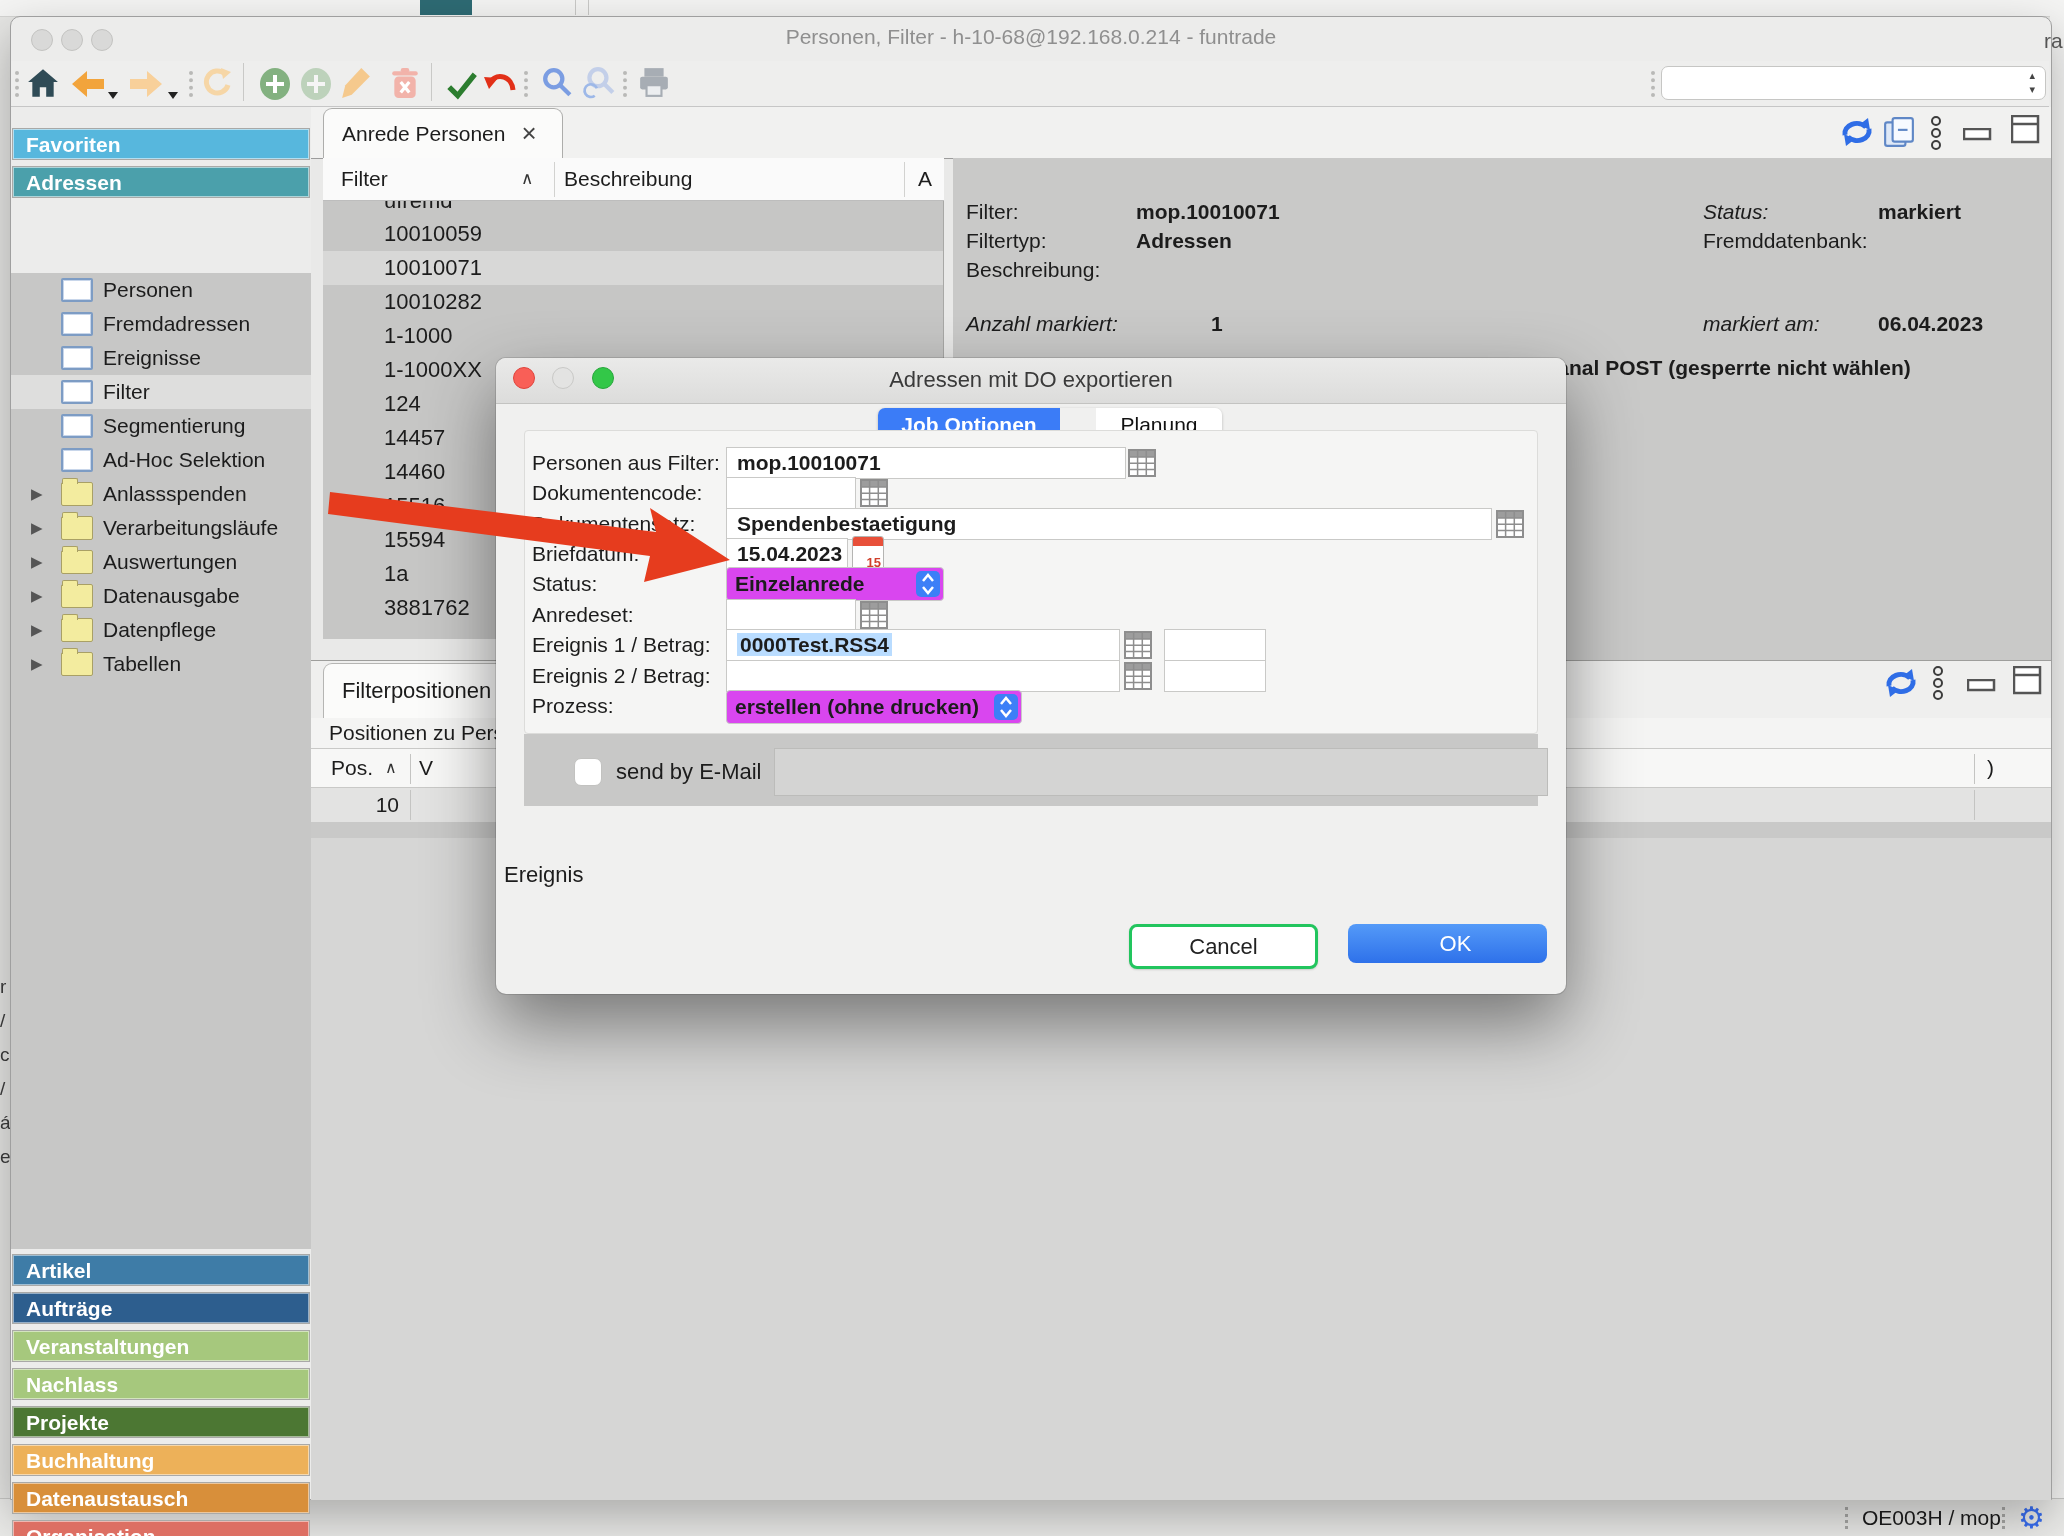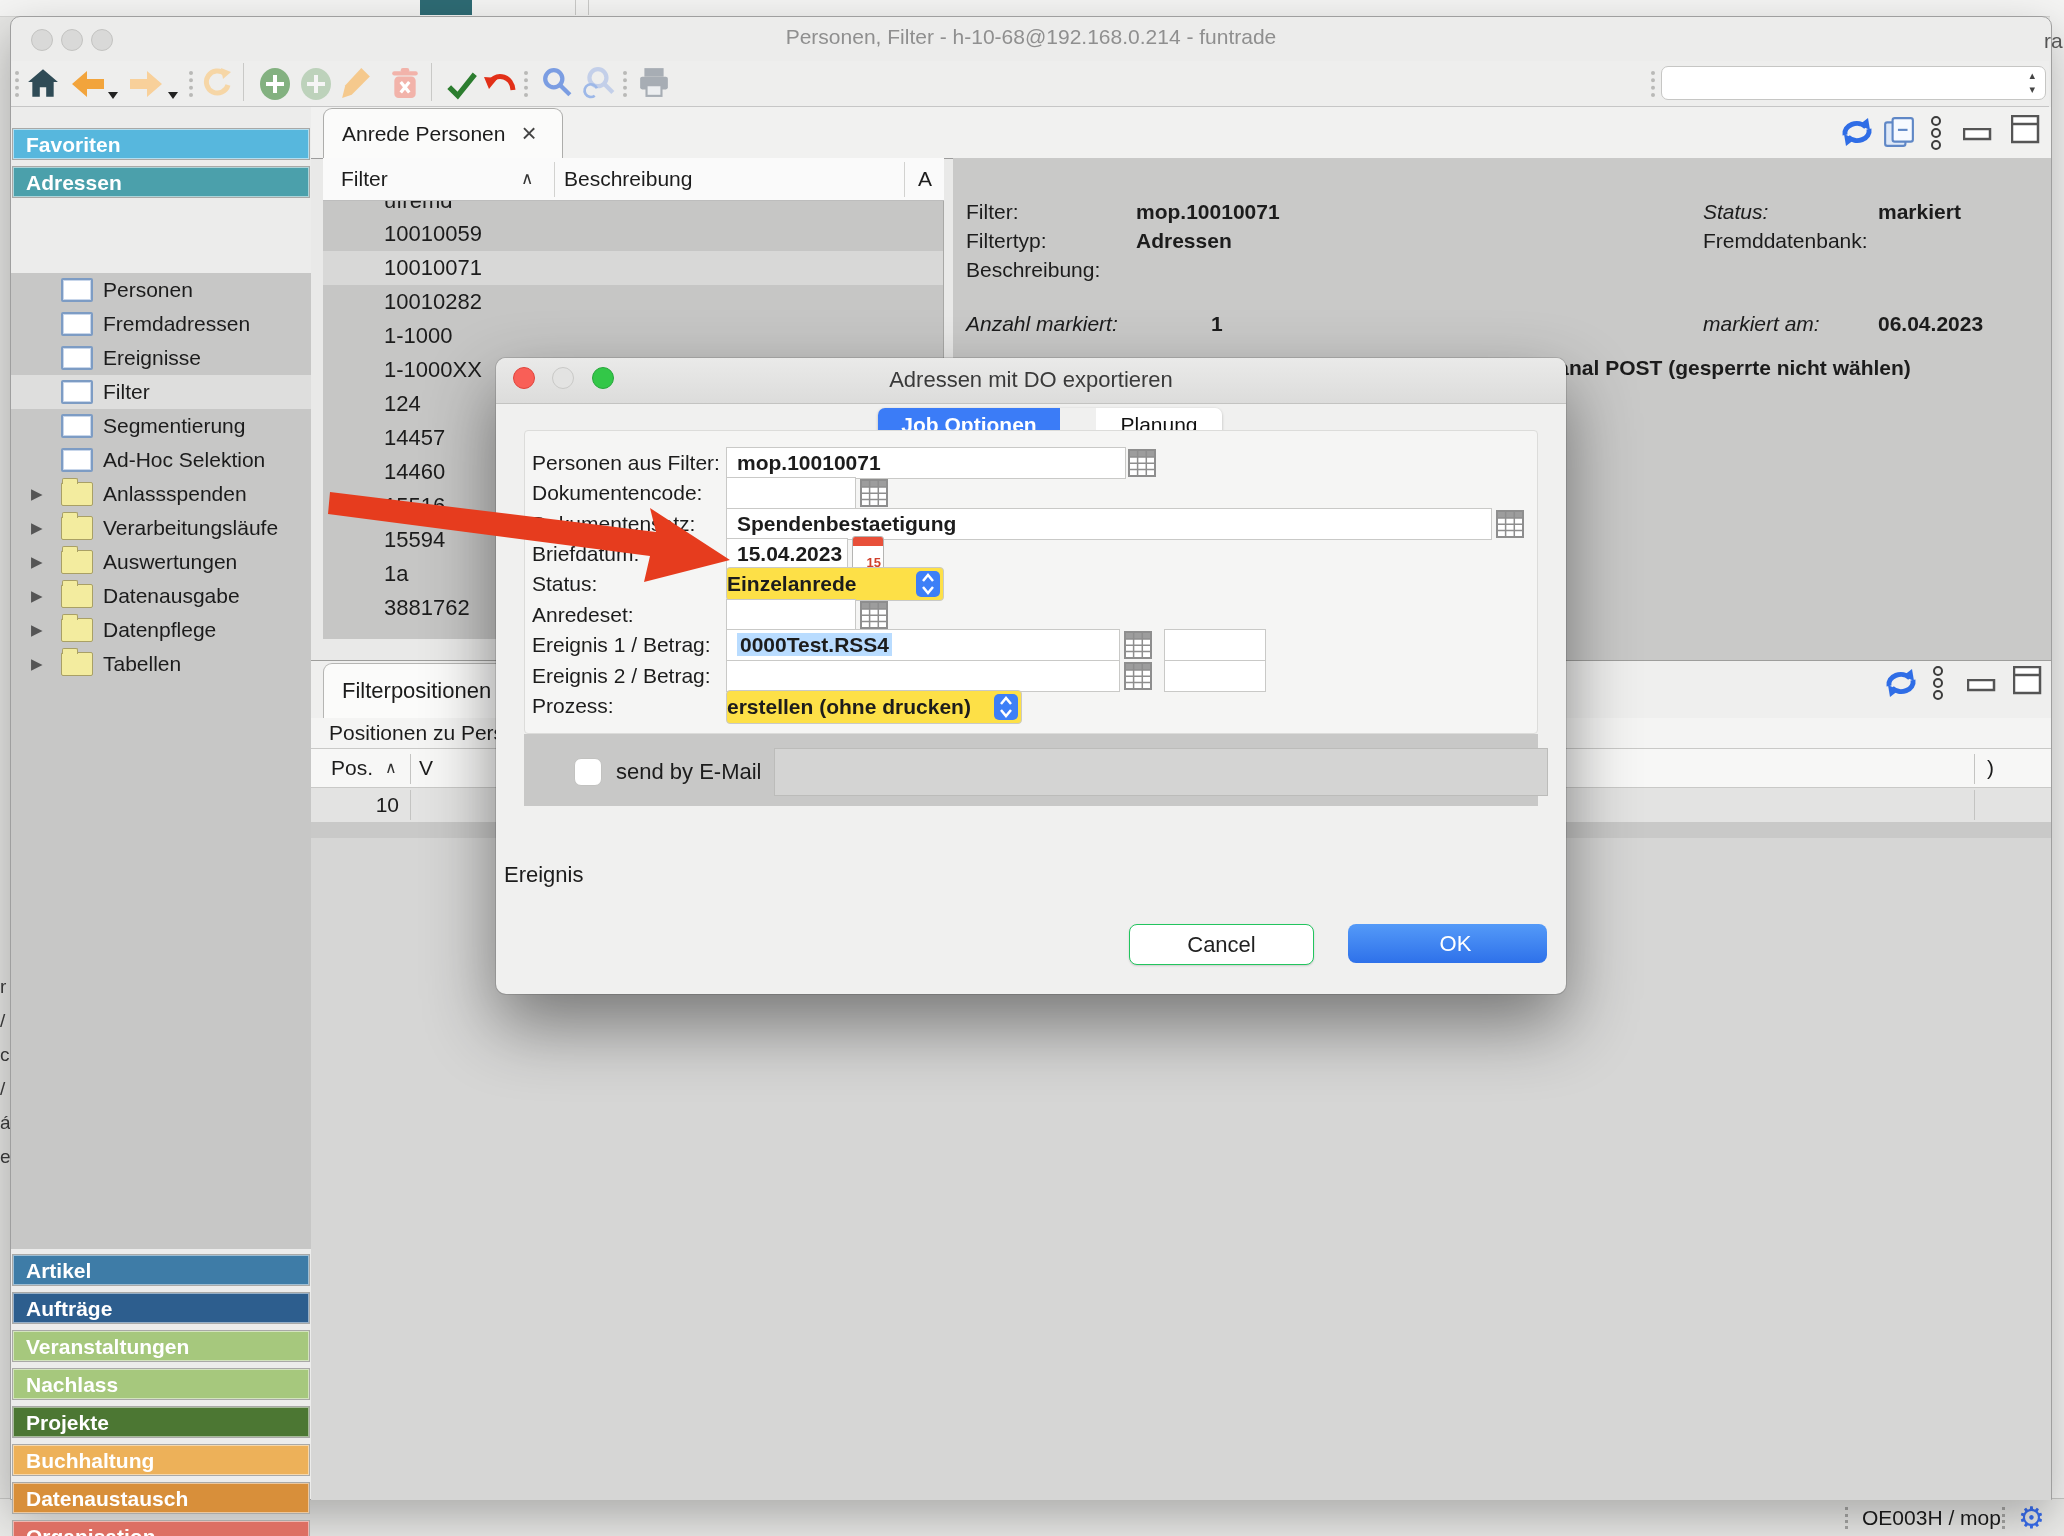--- a/index.html
+++ b/index.html
@@ -94,28 +94,28 @@
     border:1px solid #dcdcda;border-radius:4px;box-sizing:border-box;}
   .flabel{position:absolute;left:36px;height:26px;line-height:26px;white-space:nowrap;}
   .field{position:absolute;background:#fff;border:1px solid #c9c9c7;height:32px;box-sizing:border-box;
     line-height:30px;padding-left:10px;white-space:nowrap;}
   .field.bold{font-weight:bold;}
   .chip{background:#b9dcff;font-weight:bold;padding:0 3px;}
   .gicon{position:absolute;width:28px;height:30px;}
   .cal{position:absolute;width:32px;height:36px;background:#fff;border:1px solid #b5b5b3;border-radius:3px;box-sizing:border-box;}
   .cal .band{position:absolute;left:0;top:0;width:100%;height:9px;background:#e8503a;border-radius:2px 2px 0 0;}
   .cal .num{position:absolute;right:2px;bottom:1px;font-size:13px;font-weight:bold;color:#d0402c;}
-  .select{position:absolute;background:#fde047;border:1px solid #c9c9c7;border-radius:4px;height:34px;box-sizing:border-box;
-    line-height:32px;padding-left:0;font-weight:bold;white-space:nowrap;}
+  .select{position:absolute;background:#d946ef;border:1px solid #c9c9c7;border-radius:4px;height:34px;box-sizing:border-box;
+    line-height:32px;padding-left:8px;font-weight:bold;white-space:nowrap;}
   .spin{position:absolute;right:3px;top:3px;width:24px;height:26px;background:#3d7ff7;border-radius:5px;}
   .band{position:absolute;left:28px;top:376px;width:1014px;height:72px;background:#c8c8c7;}
   .cbx{position:absolute;left:50px;top:24px;width:26px;height:26px;background:#fff;border:1px solid #c2c2c0;border-radius:7px;}
   .emailfield{position:absolute;left:250px;top:14px;width:774px;height:48px;background:#d4d4d3;border:1px solid #bcbcba;box-sizing:border-box;}
   .btn{position:absolute;height:39px;width:183px;border-radius:8px;display:flex;align-items:center;justify-content:center;font-size:22px;}
-  .btn.cancel{background:#fff;border:1px solid #22c55e;color:#222;box-shadow:0 1px 2px rgba(0,0,0,.15);}
+  .btn.cancel{background:#fff;border:3px solid #22c55e;color:#222;box-shadow:0 1px 2px rgba(0,0,0,.15);}
   .btn.ok{background:linear-gradient(#549af8,#2e71ea);color:#fff;}
   .arrow-svg{left:0;top:0;z-index:10;pointer-events:none;}
 </style>
 </head>
 <body>
 
 <div class="screen">
 
   <div class="abs bg-top"></div>
   <div class="abs bg-right"></div>

